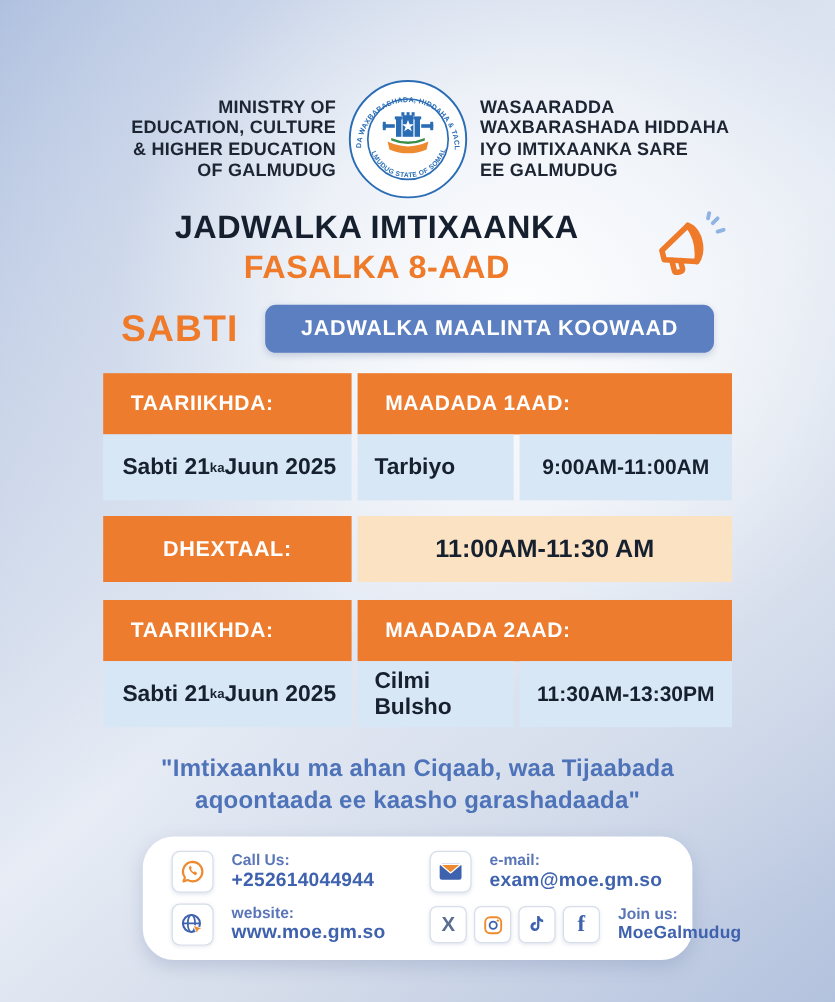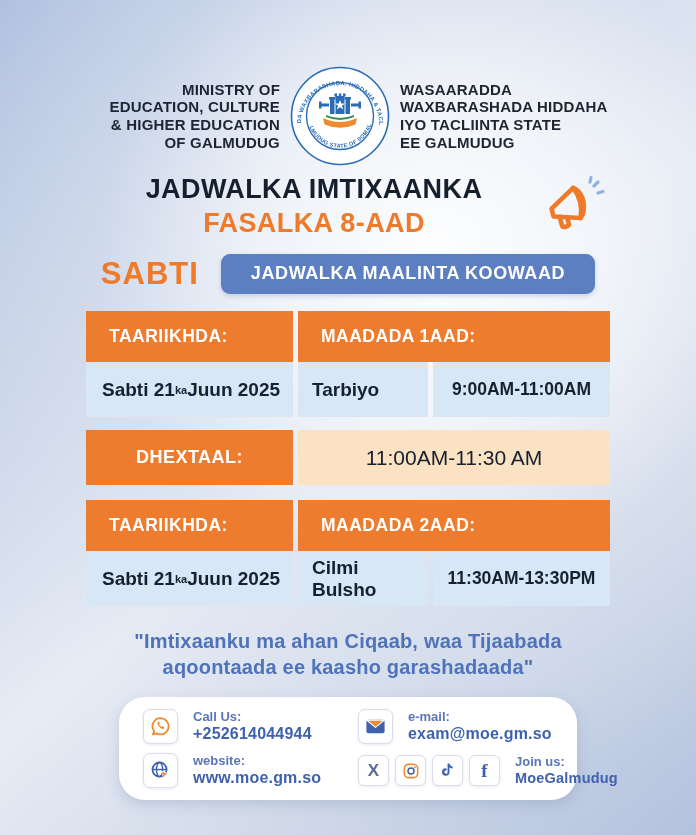--- a/index.html
+++ b/index.html
@@ -56,21 +56,21 @@
   .cell-orange {
     background:#ed7c2f; color:#fff; font-weight:800; font-size:17.5px;
     letter-spacing:.5px; height:51px; padding-left:23px;
   }
   .cell-blue { background:#d7e7f5; height:55px; color:#16202f; }
   .cell-peach { background:#fbe2c3; height:55px; color:#16202f; justify-content:center; }
   .cell-date { font-size:19px; font-weight:600; padding-left:16px; }
   .cell-subject { font-size:19px; font-weight:600; padding-left:14px; }
   .cell-time { font-size:17.5px; font-weight:600; justify-content:center; }
   .break-label { justify-content:center; padding-left:0; height:55px; font-size:18px; }
-  .break-time { font-size:21px; font-weight:400;text-align:right; }
+  .break-time { font-size:21px; font-weight:700;text-align:right; }
   sup.ka { font-size:11px; font-weight:600; vertical-align:super; }
   
   .quote { margin-top:23px; text-align:center; }
   .quote .q-line { color:#4e73b8; font-weight:800; font-size:20px; line-height:1.28; letter-spacing:.2px; }
   
   .footer-card {
     width:458px; margin:17px auto 0; background:#ffffff; border-radius:26px;
     padding:12px 20px 12px 24px;
     display:grid; grid-template-columns:205px 1fr; row-gap:9px; column-gap:10px;
     box-shadow:0 5px 14px rgba(110,130,170,.28);
@@ -134,21 +134,21 @@
           <polygon points="50,34 51.3,37.6 55,37.6 52,39.8 53.2,43.4 50,41.2 46.8,43.4 48,39.8 45,37.6 48.7,37.6" fill="#ffffff"></polygon>
           <path d="M36 49 Q50 55 64 49 L64 51 Q50 57 36 51 Z" fill="#3a8e4a"></path>
           <path d="M33 52 Q50 60 67 52 L65.5 58.5 Q50 65 34.5 58.5 Z" fill="#ee8a2f"></path>
         </g>
       </svg>
     </div>
 
     <div class="h-right">
       <div class="h-line">WASAARADDA</div>
       <div class="h-line">WAXBARASHADA HIDDAHA</div>
-      <div class="h-line">IYO TACLIINTA STATE</div>
+      <div class="h-line">IYO IMTIXAANKA SARE</div>
       <div class="h-line">EE GALMUDUG</div>
     </div>
   </div>
 
 
   <div class="title-block">
     <div class="title-inner">
       <div class="title-main">JADWALKA IMTIXAANKA</div>
       <div class="title-sub-row">
         <span class="title-sub">FASALKA 8-AAD</span>

